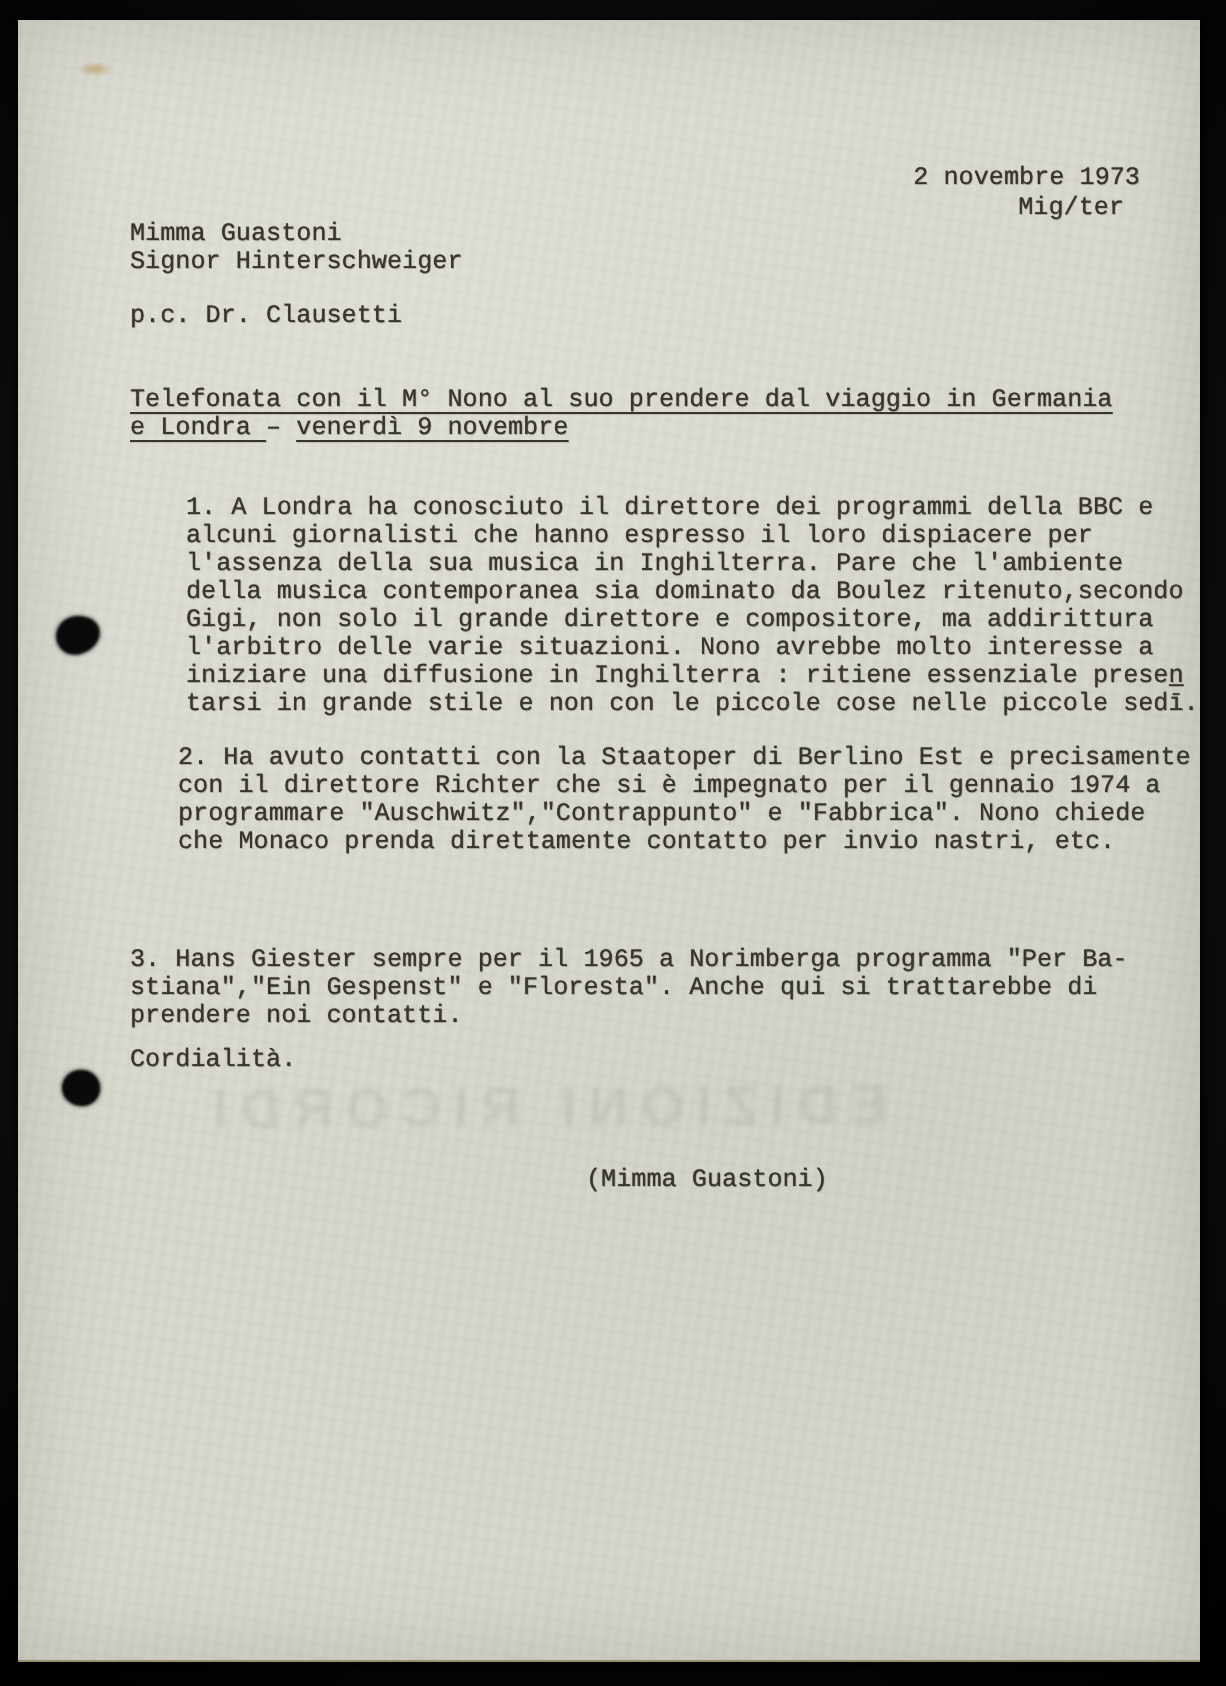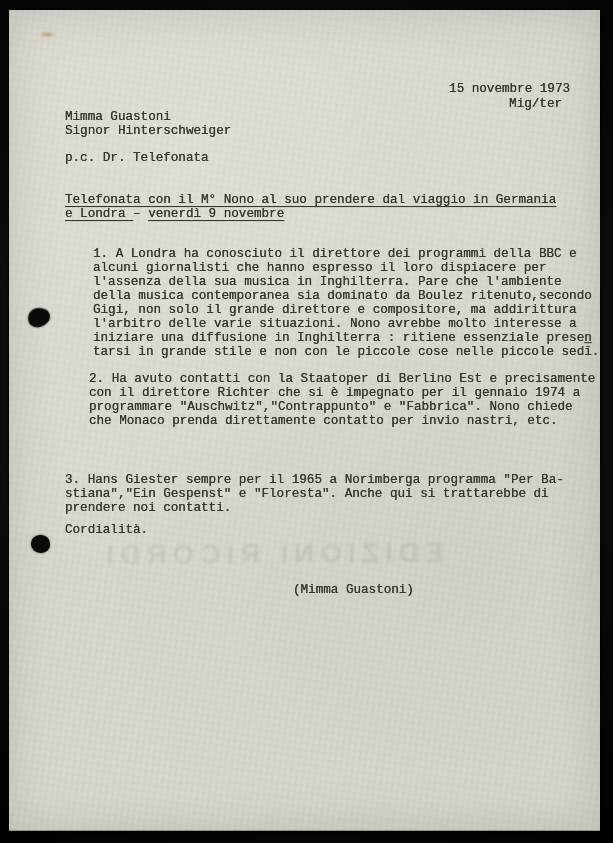--- a/index.html
+++ b/index.html
@@ -115,28 +115,28 @@
 
 <div class="scan-bg"></div>
 
 <div class="paper">
 
   <div class="stain"></div>
   <div class="hole hole-top"></div>
   <div class="hole hole-bottom"></div>
   <div class="ghost-stamp">EDIZIONI RICORDI</div>
 
-  <div class="tw date-line">15 novembre 1973</div>
+  <div class="tw date-line">2 novembre 1973</div>
 
   <div class="tw recipients">Mimma Guastoni
 Signor Hinterschweiger</div>
 
   <div class="tw ref-line">Mig/ter</div>
 
-  <div class="tw cc-line">p.c. Dr. Telefonata</div>
+  <div class="tw cc-line">p.c. Dr. Clausetti</div>
 
   <div class="tw subject"><span class="u">Telefonata con il M° Nono al suo prendere dal viaggio in Germania</span><br><span class="u">e Londra </span><span>– </span><span class="u">venerdì 9 novembre</span></div>
 
   <div class="tw para-1">1. A Londra ha conosciuto il direttore dei programmi della BBC e
 alcuni giornalisti che hanno espresso il loro dispiacere per
 l'assenza della sua musica in Inghilterra. Pare che l'ambiente
 della musica contemporanea sia dominato da Boulez ritenuto,secondo
 Gigi, non solo il grande direttore e compositore, ma addirittura
 l'arbitro delle varie situazioni. Nono avrebbe molto interesse a
 iniziare una diffusione in Inghilterra : ritiene essenziale presen̲

